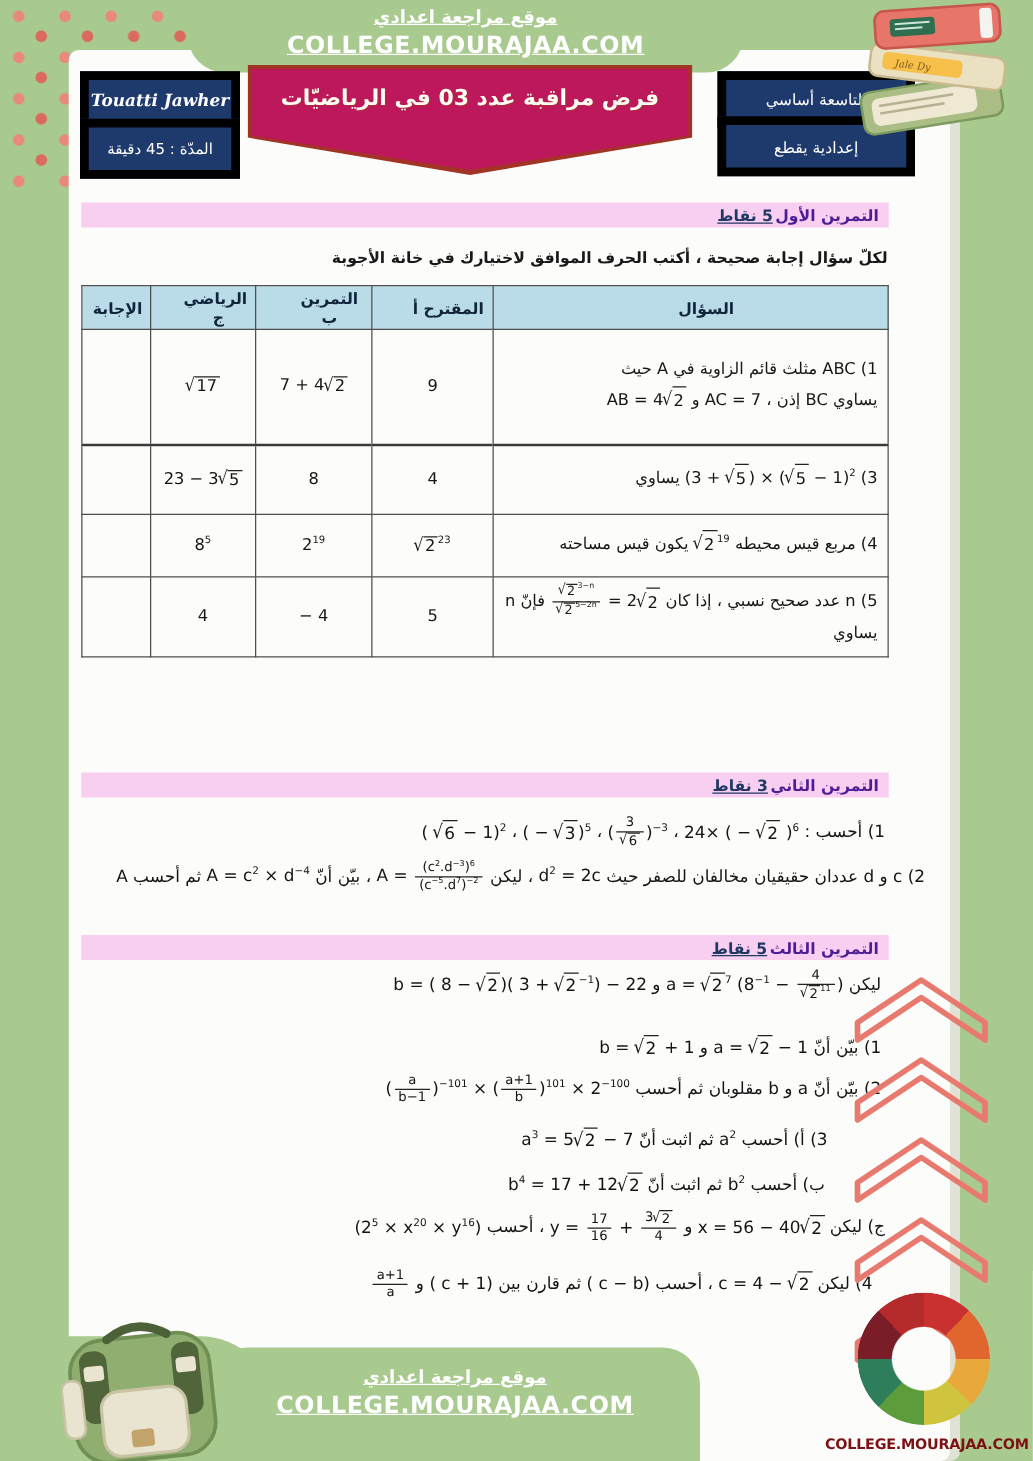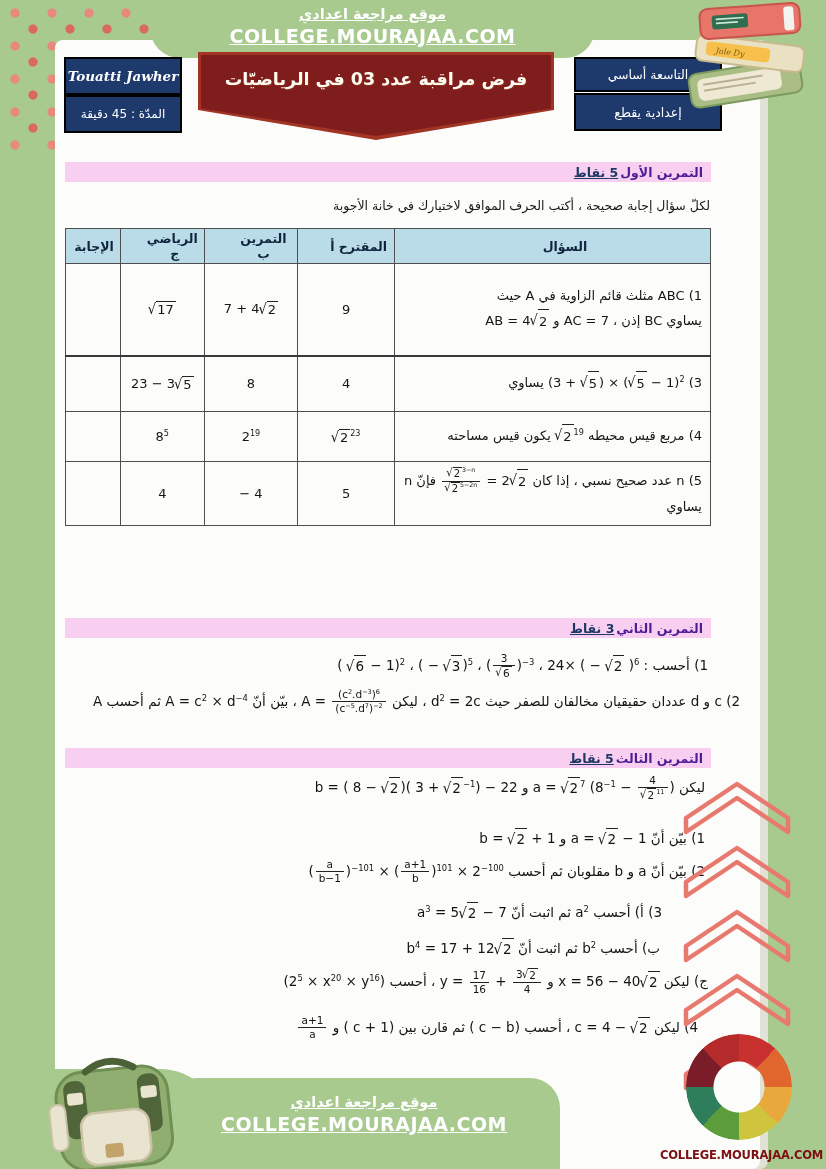--- a/index.html
+++ b/index.html
@@ -17,46 +17,46 @@
          border-radius:8px;z-index:1;box-shadow:8px 0 0 rgba(230,228,222,.9);}
   
   .toptab{position:absolute;left:150px;top:0;width:445px;height:58px;background:#a8ca8e;
           border-radius:0 0 30px 30px;z-index:3;text-align:center;}
   .bottab{position:absolute;left:168px;top:1078px;width:392px;height:91px;background:#a8ca8e;
           border-radius:30px 30px 0 0;z-index:3;text-align:center;}
   .site-ar{color:#fff;font-weight:bold;font-size:14.5px;text-decoration:underline;margin-top:6px;direction:rtl;}
   .site-dom{color:#fff;font-weight:bold;font-size:19px;text-decoration:underline;letter-spacing:.5px;margin-top:3px;}
   .bottab .site-ar{margin-top:16px;}
   
-  .box{position:absolute;background:#1e3a6c;border:2px solid #000000;color:#fff;z-index:4;
+  .box{position:absolute;background:#1e3a6c;border:7px solid #000000;color:#fff;z-index:4;
        display:flex;align-items:center;justify-content:center;text-align:center;}
   .teacher{left:64px;top:57px;width:114px;height:34px;font-family:"DejaVu Serif","Liberation Serif",serif;
            font-style:italic;font-weight:bold;font-size:13.5px;}
   .duration{left:64px;top:95px;width:114px;height:34px;font-size:12px;direction:rtl;}
   .grade{left:574px;top:57px;width:144px;height:31px;font-size:12.5px;direction:rtl;justify-content:center;}
   .school{left:574px;top:93px;width:144px;height:34px;font-size:12.5px;direction:rtl;}
   
   .banner{position:absolute;left:198px;top:52px;width:356px;height:88px;z-index:4;
           clip-path:polygon(0 0,100% 0,100% 66%,50% 100%,0 66%);background:#a23425;}
   .banner-in{position:absolute;left:3px;top:3px;right:3px;bottom:4px;
-          clip-path:polygon(0 0,100% 0,100% 66%,50% 100%,0 66%);background:#7f1d1d;
+          clip-path:polygon(0 0,100% 0,100% 66%,50% 100%,0 66%);background:#be185d;
           display:flex;align-items:flex-start;justify-content:center;}
   .banner-in span{margin-top:14px;color:#fffdf2;font-weight:bold;font-size:17.5px;direction:rtl;
           text-shadow:1px 1px 1px rgba(160,60,30,.55);}
   
   .books{position:absolute;left:672px;top:0;z-index:5;}
   
   .content{position:absolute;left:55px;top:40px;width:705px;height:1129px;z-index:2;}
   .pinkbar{position:absolute;left:10px;width:646px;height:20px;background:#f8cff1;
            direction:rtl;display:flex;align-items:center;padding:0;}
   .exlabel{color:#4c1d95;font-weight:bold;font-size:12.5px;margin-right:8px;}
   .expts{color:#1f3864;font-weight:bold;font-size:12.5px;text-decoration:underline;margin-right:2px;}
   .p1{top:122px;} .p2{top:578px;} .p3{top:708px;}
   .instruction{position:absolute;top:158px;right:50px;left:40px;text-align:right;direction:rtl;
-               font-size:12.5px;font-weight:400;color:#181818;}
+               font-size:12.5px;font-weight:700;color:#181818;}
   
   .qtable{position:absolute;left:10px;top:188px;width:646px;border-collapse:collapse;direction:rtl;
           font-size:13px;color:#161616;table-layout:fixed;}
   .qtable th,.qtable td{border:1px solid #4e4e4e;padding:2px 6px;}
   .qtable thead th{background:#badbe8;font-weight:bold;font-size:12.5px;height:26px;color:#10243c;padding-left:31px;}
   .qtable td{vertical-align:middle;text-align:center;}
   .qtable td.qcell{text-align:right;padding:4px 8px;line-height:1.9;}
   tr.r1{height:92px;} tr.r2{height:86px;} tr.r3{height:56px;} tr.r4{height:50px;} tr.r5{height:64px;}
   tr.r1 td{border-bottom:2.5px solid #3a3a3a;}
   

